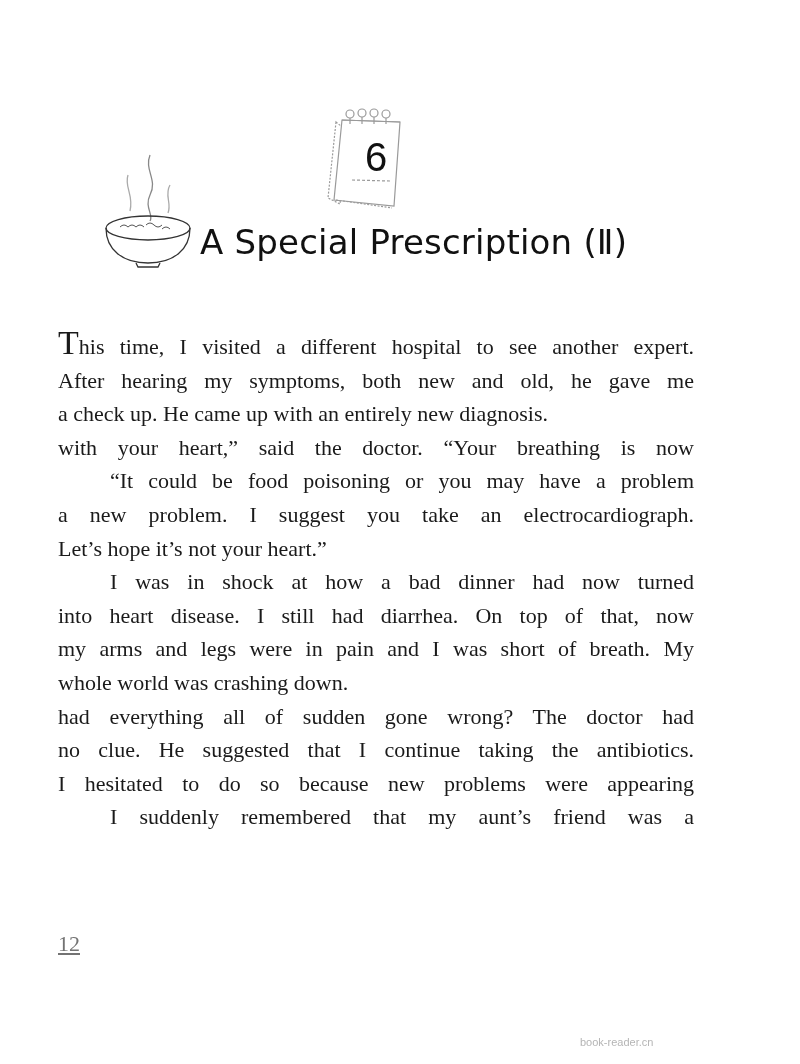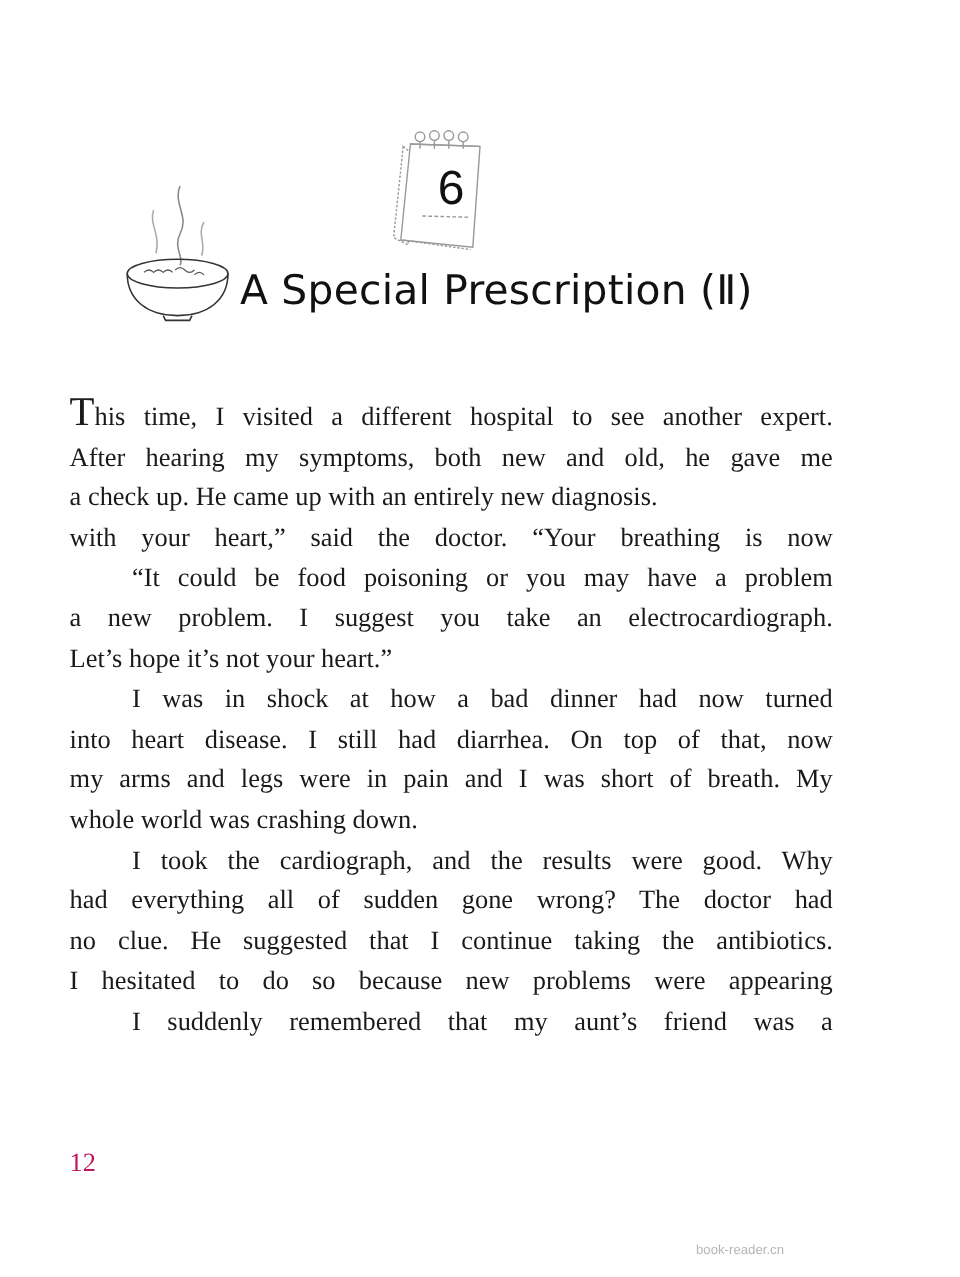--- a/index.html
+++ b/index.html
@@ -10,21 +10,21 @@
                     font-family: "Liberation Sans", "DejaVu Sans", sans-serif; font-size: 40px; line-height: 46px; color: #111; }
   .bowl-icon { position: absolute; left: 98px; top: 145px; width: 100px; height: 125px; }
   .chapter-title { position: absolute; left: 200px; top: 222px; font-family: "DejaVu Sans", "Liberation Sans", sans-serif;
                    font-size: 34px; line-height: 40px; color: #111; letter-spacing: 0.2px; white-space: nowrap; text-align: right; }
   .body-text { position: absolute; left: 58px; top: 330px; width: 636px; }
   .line { height: 33.6px; font-size: 22px; line-height: 33.6px; white-space: nowrap; text-align: justify;
           text-align-last: justify; }
   .line.last { text-align-last: left; }
   .line.indent { padding-left: 52px; }
   .drop-cap { font-size: 34px; line-height: 20px; }
-  .page-number { position: absolute; left: 58px; top: 955px; font-size: 22px; line-height: 28px; color: #be185d; }
+  .page-number { position: absolute; left: 58px; top: 930px; font-size: 22px; line-height: 28px; color: #737373; text-decoration: underline; }
   .watermark { position: absolute; left: 538px; top: 1036px; font-family: "Liberation Sans", "DejaVu Sans", sans-serif;
                font-size: 11px; color: #b5b5b5; padding-left: 42px; }
 </style>
 </head>
 <body>
 
 <svg class="calendar-icon" viewBox="0 0 90 112">
   <g fill="none" stroke="#9a9a9a" stroke-width="1.2">
     <path d="M14 22 L6 98 L18 104 L24 30 Z" stroke-dasharray="2 1.5"></path>
     <path d="M20 20 L12 100 L72 106 L78 22 Z" fill="#fff"></path>
@@ -58,21 +58,20 @@
   <div class="line">After hearing my symptoms, both new and old, he gave me</div>
   <div class="line last">a check up. He came up with an entirely new diagnosis.</div>
   <div class="line">with your heart,” said the doctor. “Your breathing is now</div>
   <div class="line indent">“It could be food poisoning or you may have a problem</div>
   <div class="line">a new problem. I suggest you take an electrocardiograph.</div>
   <div class="line last">Let’s hope it’s not your heart.”</div>
   <div class="line indent">I was in shock at how a bad dinner had now turned</div>
   <div class="line">into heart disease. I still had diarrhea. On top of that, now</div>
   <div class="line">my arms and legs were in pain and I was short of breath. My</div>
   <div class="line last">whole world was crashing down.</div>
-  <div class="line indent">I took the cardiograph, and the results were good. Why</div>
   <div class="line">had everything all of sudden gone wrong? The doctor had</div>
   <div class="line">no clue. He suggested that I continue taking the antibiotics.</div>
   <div class="line">I hesitated to do so because new problems were appearing</div>
   <div class="line indent">I suddenly remembered that my aunt’s friend was a</div>
 </div>
 
 <div class="page-number">12</div>
 <div class="watermark">book-reader.cn</div>
 
 </body></html>

